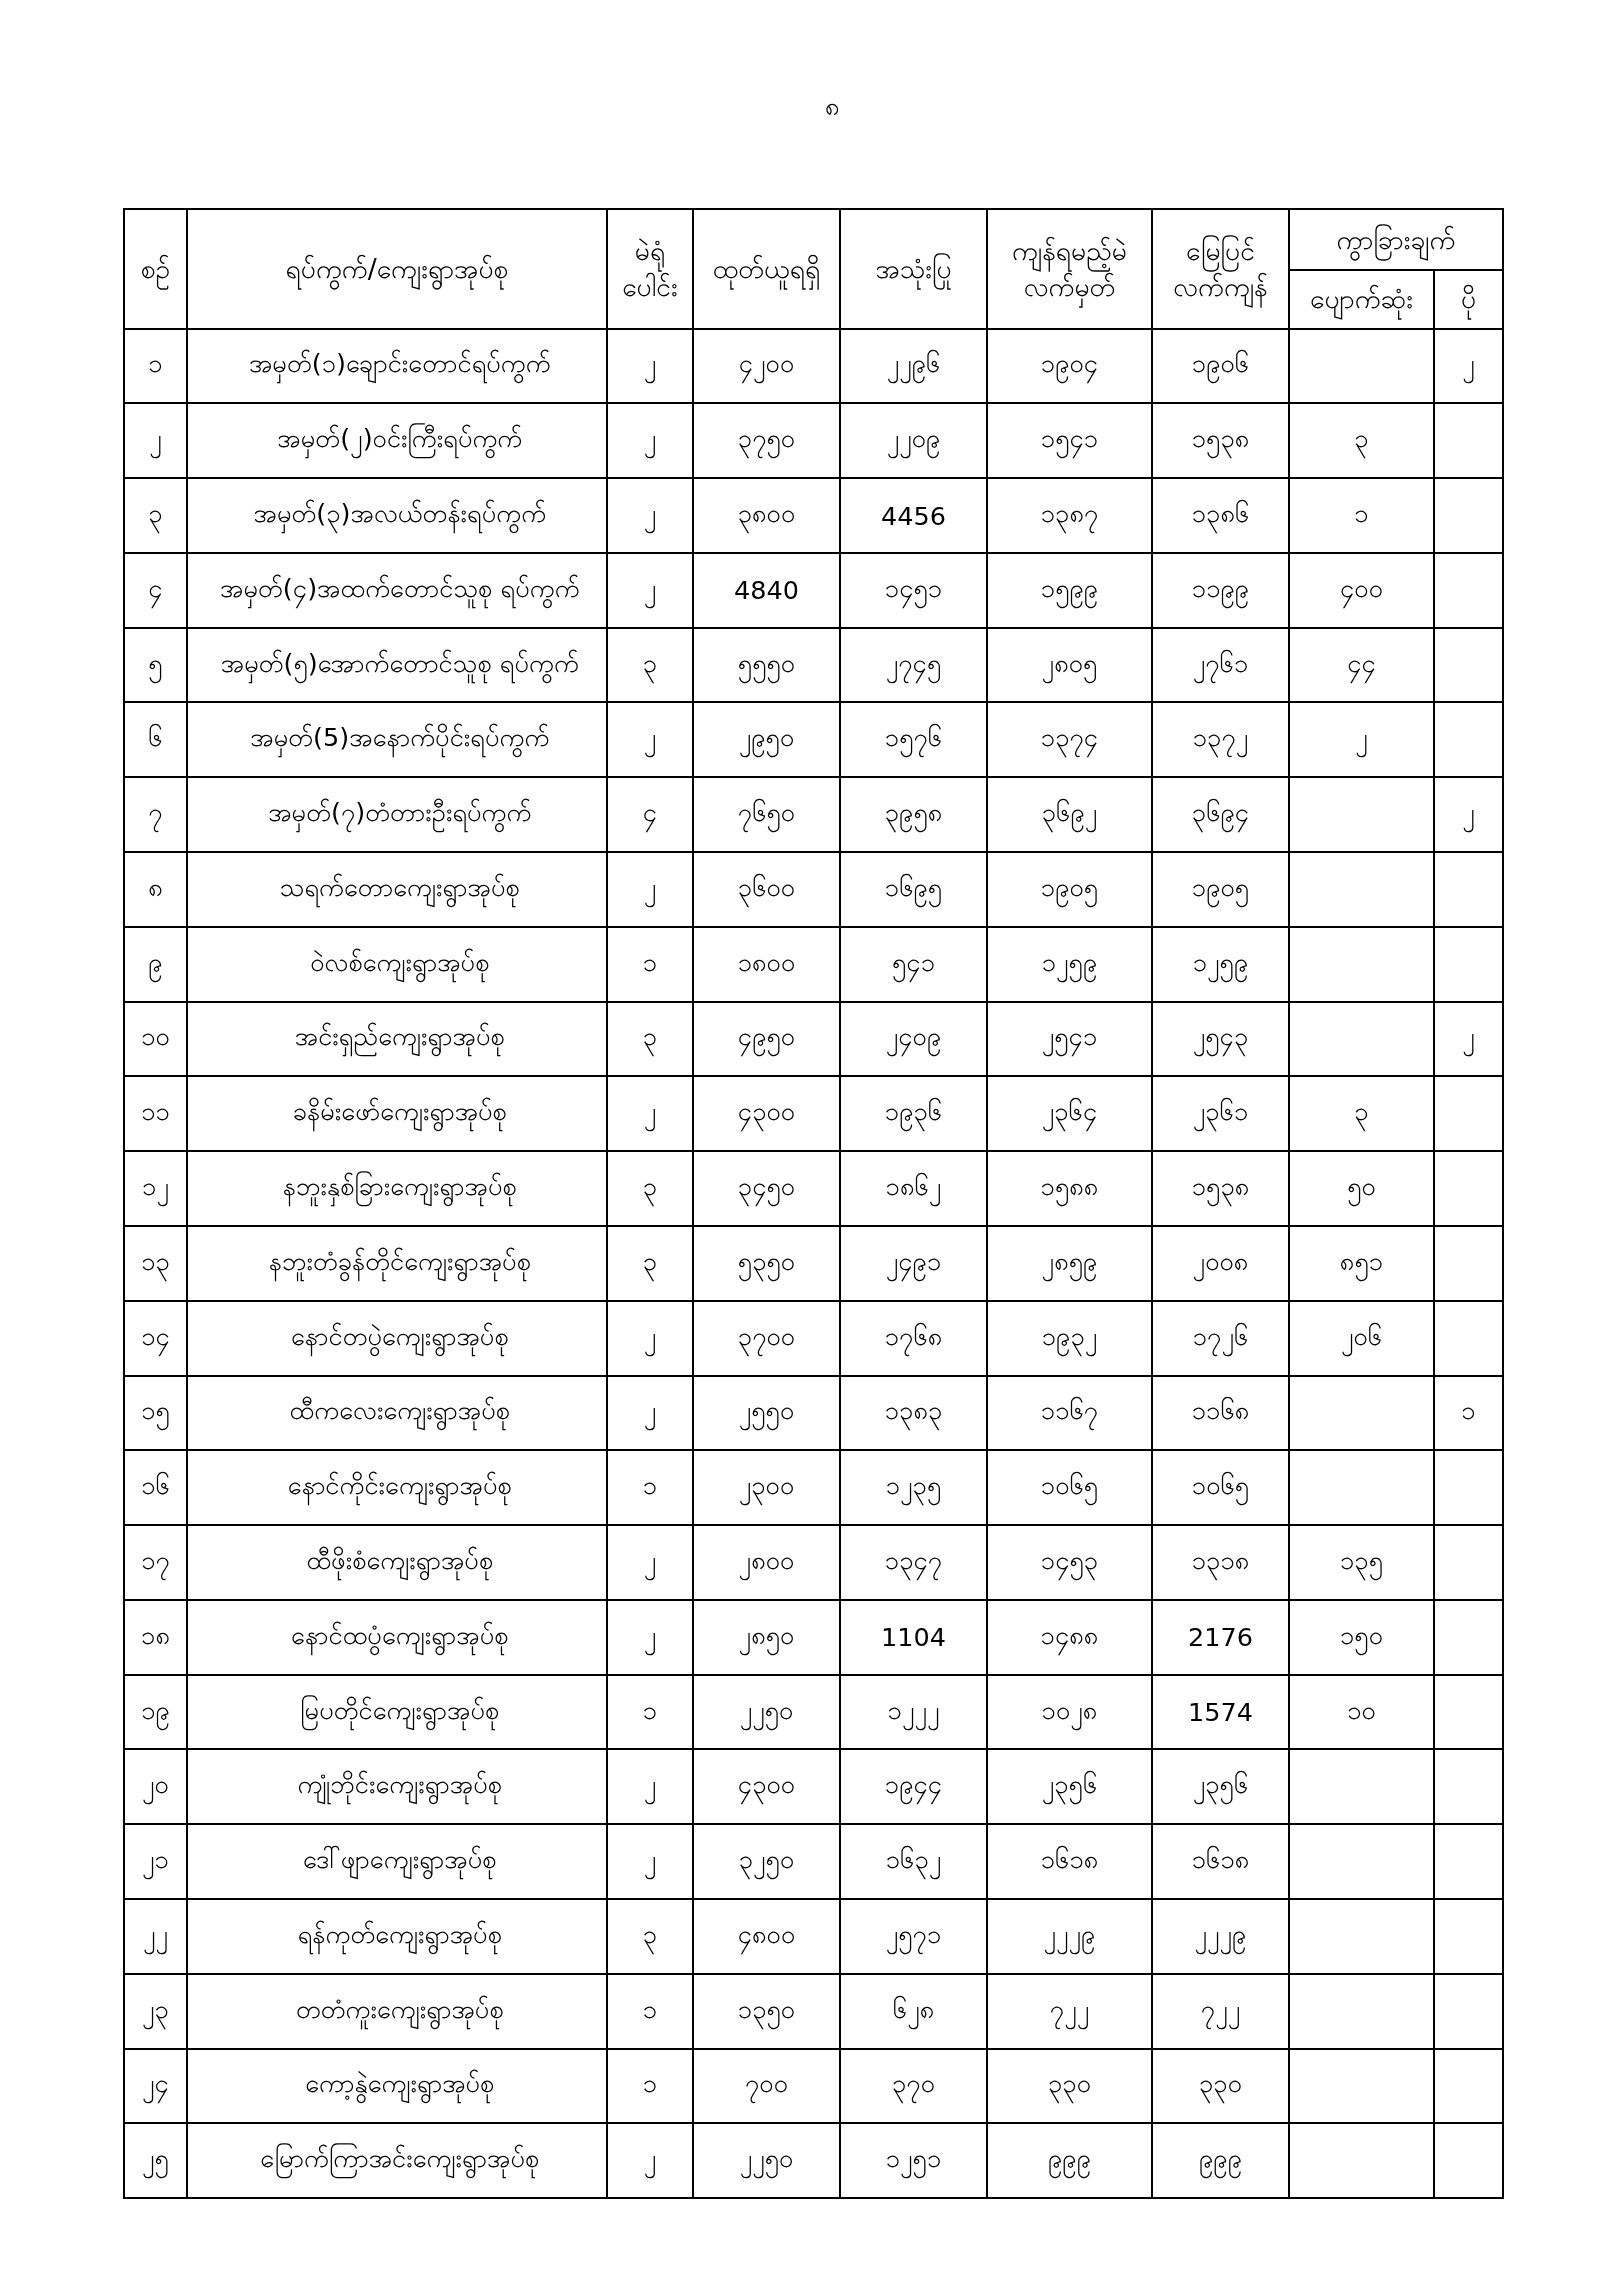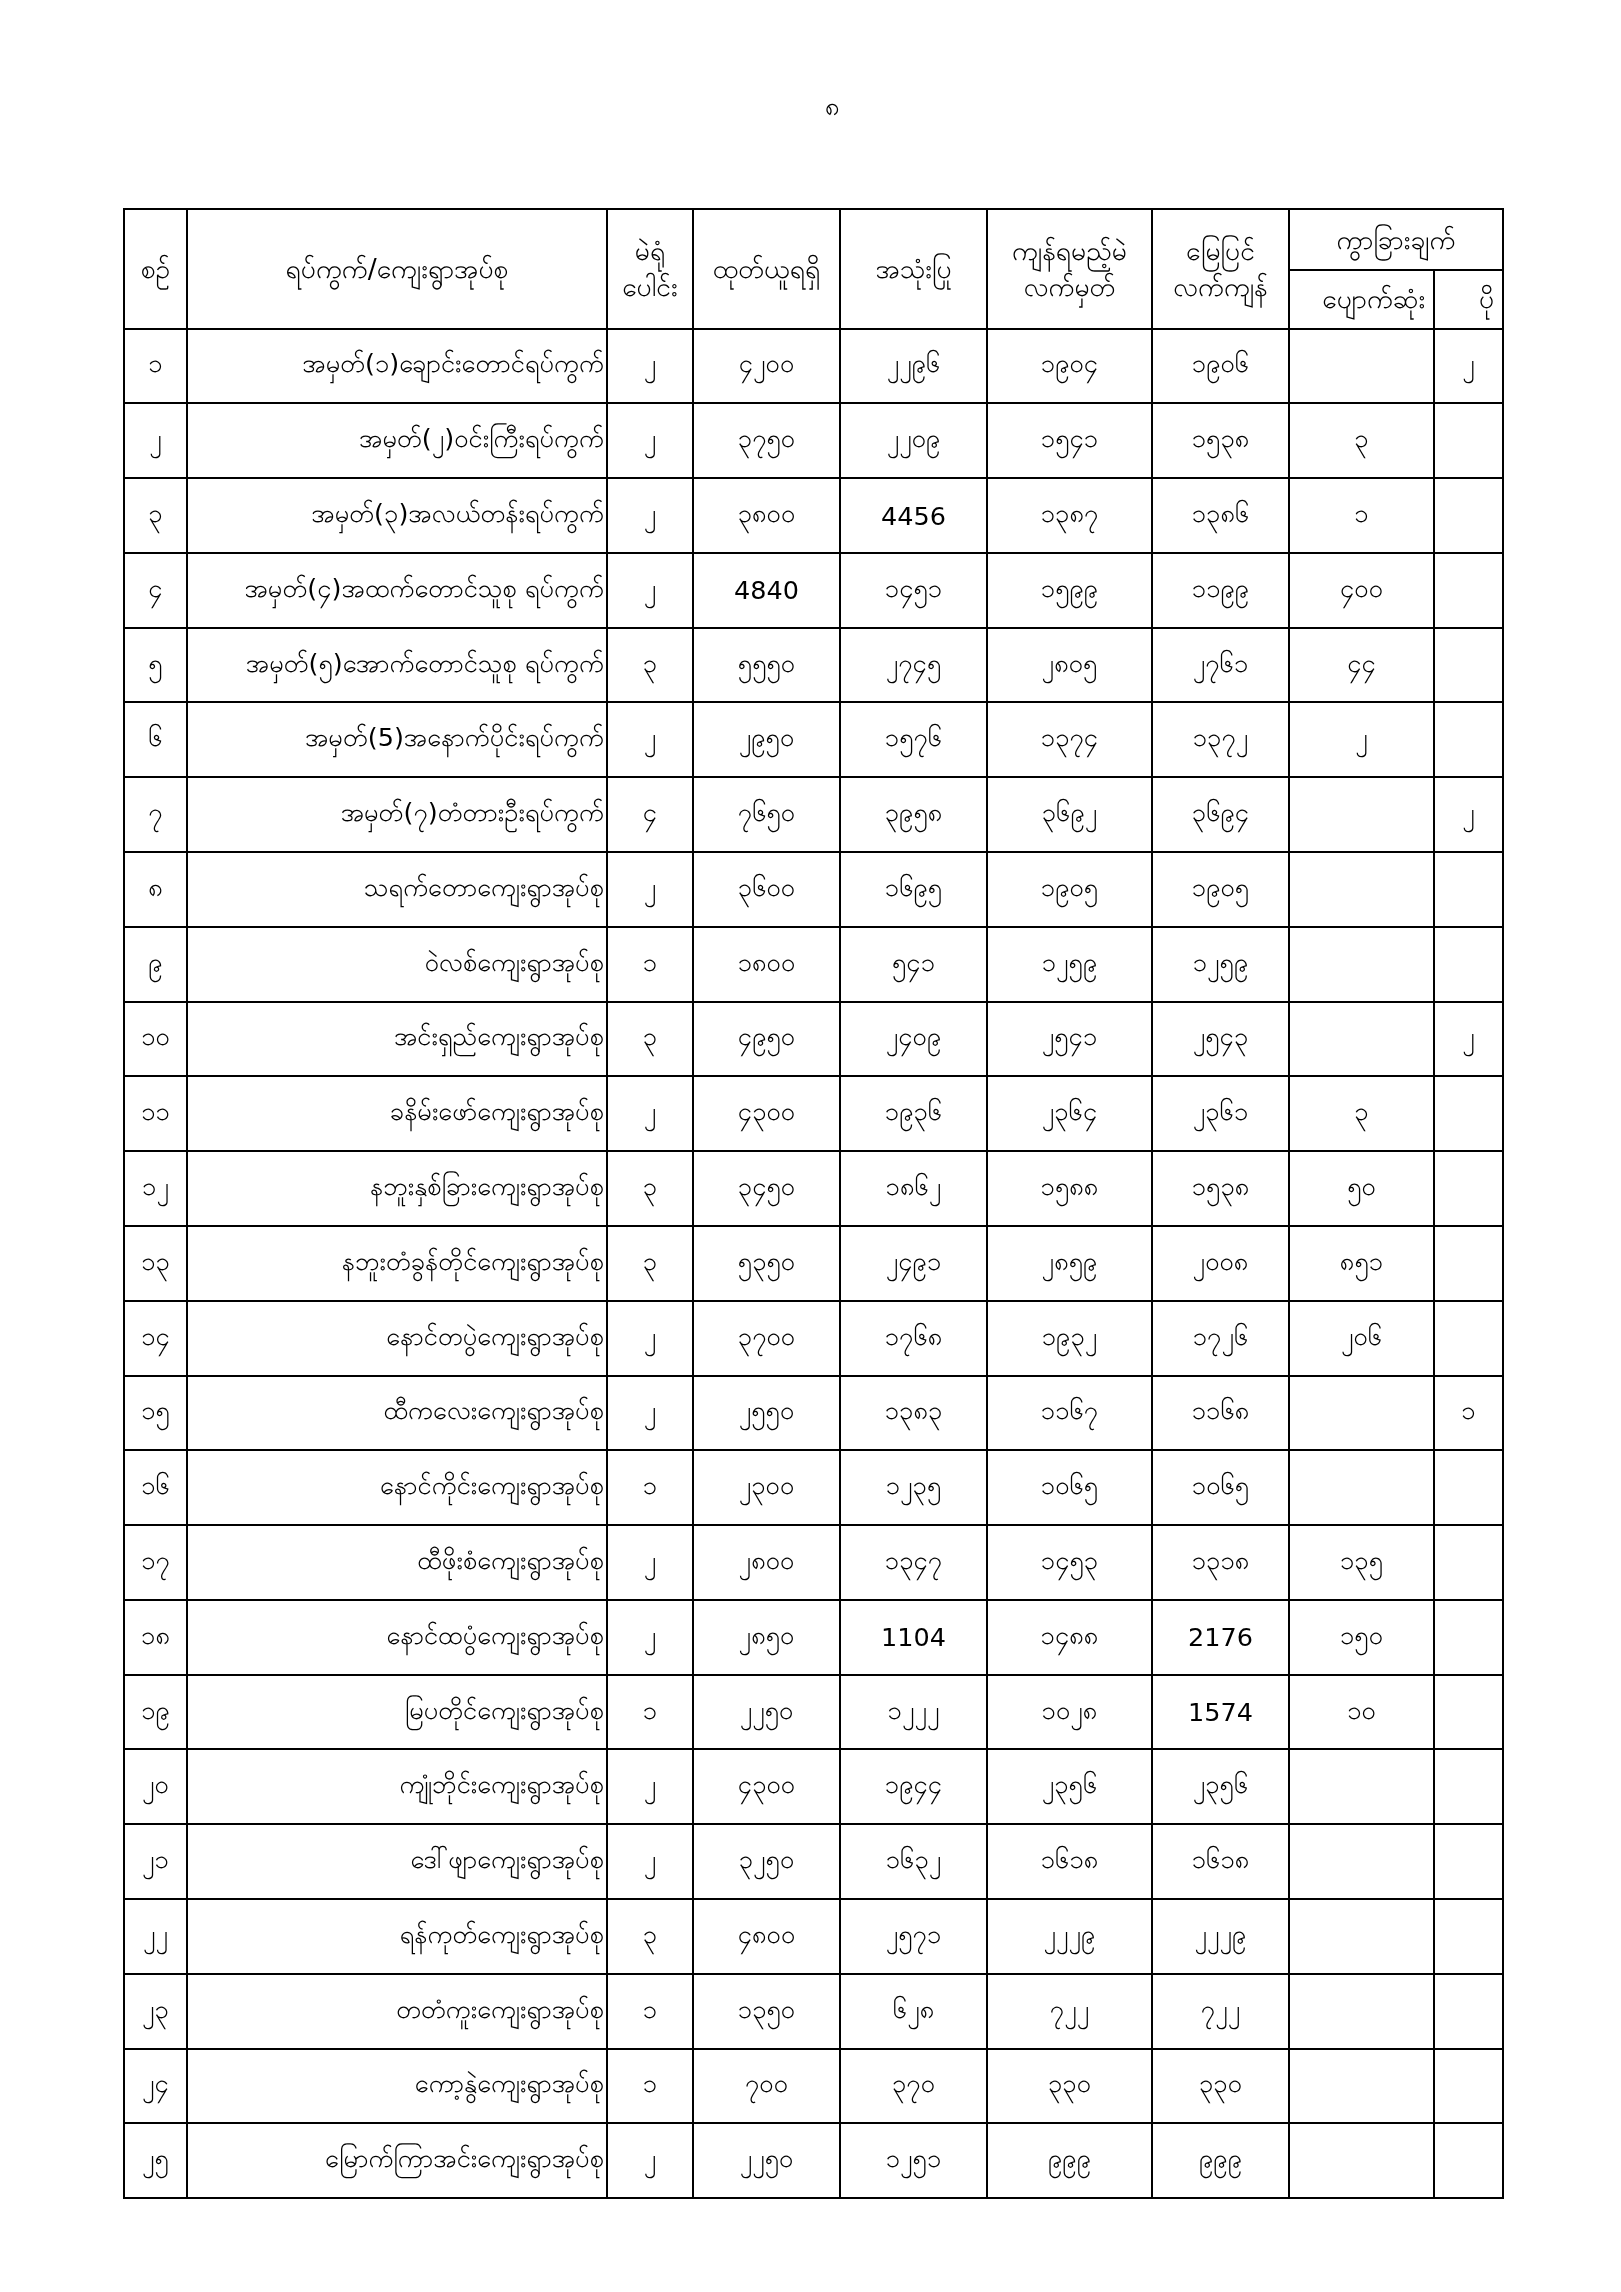--- a/index.html
+++ b/index.html
@@ -41,27 +41,27 @@
     font-size: 25.5px;
     padding: 3.9px 7.8px;
     overflow: hidden;
     word-wrap: break-word;
   }
   table.ballot-table thead th {
     font-size: 26.5px;
     line-height: 1.35;
   }
   table.ballot-table thead tr.head-main th { height: 51px; }
-  table.ballot-table thead tr.head-sub  th { height: 49px; text-align: right; }
+  table.ballot-table thead tr.head-sub  th { height: 49px; }
   table.ballot-table thead { border-bottom: 2.9px solid #000; }
   table.ballot-table tbody td { height: 65px; }
   table.ballot-table td.name-cell {
-    text-align: right;
+    text-align: center;
     padding-left: 13.7px;
-    padding-right: 2px;
+    padding-right: 8px;
     margin-left: 28px;
   }
 </style>
 </head>
 <body>
 
 <div class="page">
 
   <div class="page-number">၈</div>
 

